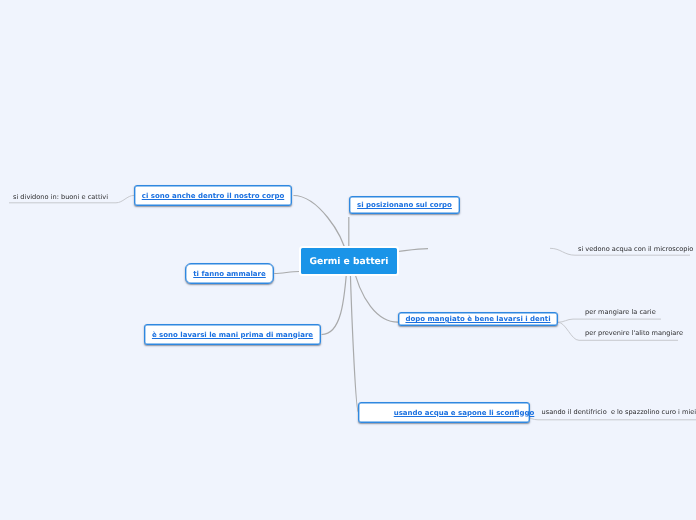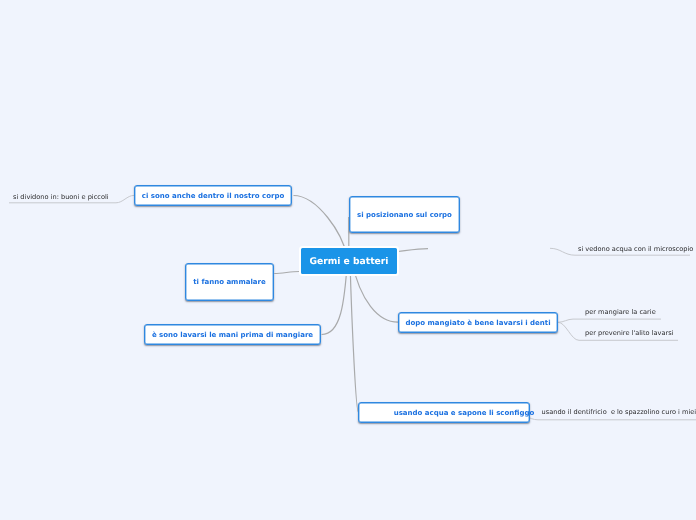--- a/index.html
+++ b/index.html
@@ -7,21 +7,21 @@
        -webkit-font-smoothing:antialiased;text-rendering:geometricPrecision;
        font-family:"DejaVu Sans",sans-serif;}
   #canvas{position:relative;width:696px;height:520px;}
   svg.links{position:absolute;left:0;top:0;width:696px;height:520px;}
   .node{position:absolute;box-sizing:border-box;white-space:pre;transform:translateZ(0);}
   .root{background:#1a94e8;color:#fff;font-weight:bold;font-size:9.2px;padding-top:2px;
         border:2px solid #ffffff;border-radius:3.5px;display:flex;align-items:center;
         justify-content:center;}
   .branch{background:#fff;color:#1a70e0;font-weight:bold;font-size:7px;
           border:1.5px solid #2f88e0;border-radius:3px;display:flex;align-items:center;
-          justify-content:center;box-shadow:0 1.2px 1.6px -0.3px rgba(40,50,70,.5), inset 0 0 0 0.4px #2f88e0;}
+          justify-content:center;box-shadow:0 1.2px 1.6px -0.3px rgba(40,50,70,.5), inset 0 0 0 0.4px #2f88e0;text-decoration:underline;}
   .leaf{color:#2c2c2e;font-size:6.6px;display:flex;align-items:center;}
 </style>
 </head>
 <body>
 
 <div id="canvas">
   <svg class="links" viewBox="0 0 696 520">
     <g class="lnk-main" fill="none" stroke="#a9aaab" stroke-width="1.2">
       <path d="M348,262 C344,232 316,195.5 293.5,195.5"></path>
       <path d="M348.8,262 L348.8,217"></path>
@@ -41,53 +41,53 @@
   </svg>
 
   <div class="node root" style="left:298.8px;top:245.8px;width:100.3px;height:30.4px;">
     <span>Germi e batteri</span>
   </div>
 
   <div class="node branch" style="left:134px;top:185px;width:158px;height:21px;">
     <span>ci sono anche dentro il nostro corpo</span>
   </div>
 
-  <div class="node branch" style="left:349px;top:196px;width:111px;height:37px;">
+  <div class="node branch" style="left:349px;top:196px;width:111px;height:18px;">
     <span>si posizionano sul corpo</span>
   </div>
 
 
-  <div class="node branch" style="left:185px;top:263px;width:89px;height:38px;">
+  <div class="node branch" style="left:185px;top:263px;width:89px;height:21px;border-radius:6px;">
     <span>ti fanno ammalare</span>
   </div>
 
   <div class="node branch" style="left:144px;top:324px;width:177px;height:21px;">
     <span>è sono lavarsi le mani prima di mangiare</span>
   </div>
 
-  <div class="node branch" style="left:398px;top:312px;width:160px;height:21px;">
+  <div class="node branch" style="left:398px;top:312px;width:160px;height:14px;">
     <span>dopo mangiato è bene lavarsi i denti</span>
   </div>
 
   <div class="node branch" style="left:358px;top:402px;width:172px;height:21px;padding-left:40px;">
     <span>usando acqua e sapone li sconfiggo</span>
   </div>
 
   <div class="node leaf" style="left:13px;top:189.7px;height:14px;">
-    <span>si dividono in: buoni e piccoli</span>
+    <span>si dividono in: buoni e cattivi</span>
   </div>
 
   <div class="node leaf" style="left:578px;top:241.6px;height:14px;">
     <span>si vedono acqua con il microscopio</span>
   </div>
 
   <div class="node leaf" style="left:585px;top:305px;height:14px;">
     <span>per mangiare la carie</span>
   </div>
 
   <div class="node leaf" style="left:585px;top:325.5px;height:14px;">
-    <span>per prevenire l'alito lavarsi</span>
+    <span>per prevenire l'alito mangiare</span>
   </div>
 
   <div class="node leaf" style="left:541.6px;top:405.4px;height:14px;text-align:center;">
     <span>usando il dentifricio  e lo spazzolino curo i miei</span>
   </div>
 </div>
 
 </body></html>

